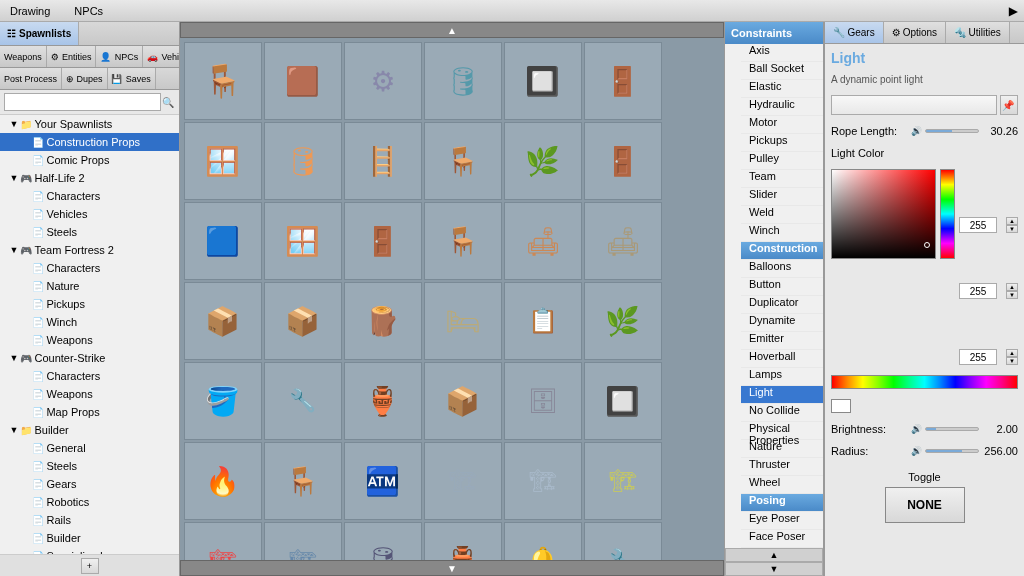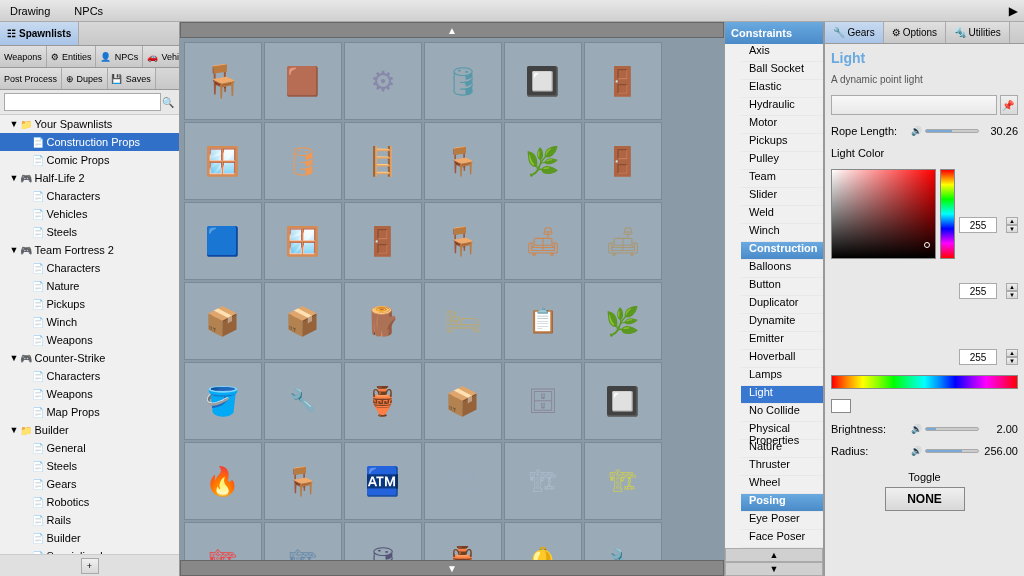--- a/index.html
+++ b/index.html
@@ -467,21 +467,21 @@
       flex-direction: column;
       align-items: center;
       gap: 4px;
       margin-top: 4px;
     }
     .toggle-label {
       font-size: 11px;
     }
     .none-button {
       width: 80px;
-      height: 24px;
+      height: 36px;
       border: 1px solid #888;
       background: linear-gradient(to bottom, #f0f0f0, #d8d8d8);
       cursor: pointer;
       font-size: 12px;
       font-weight: bold;
       display: flex;
       align-items: center;
       justify-content: center;
     }
   </style>

